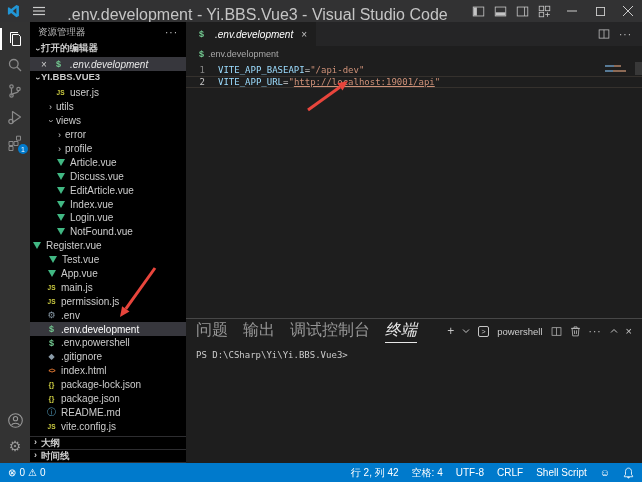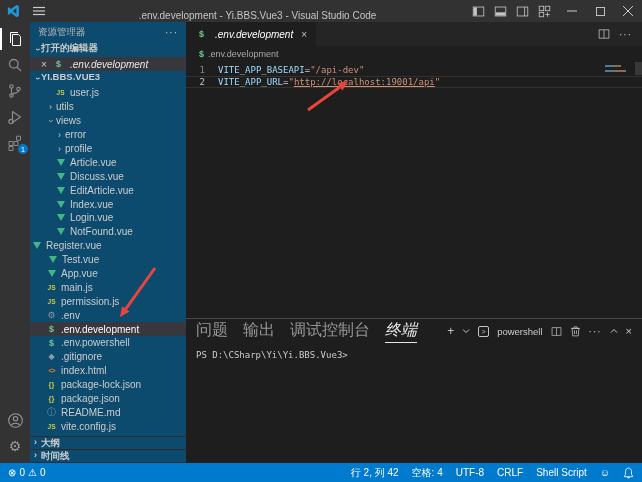--- a/index.html
+++ b/index.html
@@ -3,38 +3,38 @@
 <meta charset="utf-8">
 <style>
   * { margin:0; padding:0; box-sizing:border-box; }
   body { background:#101010; font-family:"Liberation Sans", sans-serif; }
   .window { width:642px; height:482px; position:relative; background:#1e1e1e; overflow:hidden; user-select:none; }
 
   
   .titlebar { height:22px; background:#323233; display:flex; align-items:center; color:#cccccc; }
   .tb-logo { margin-left:7px; display:flex; }
   .tb-menu { margin-left:12px; display:flex; }
-  .tb-title { flex:1; text-align:center; font-size:10px; color:#c5c5c5; white-space:nowrap; overflow:hidden;margin-top:8px; }
+  .tb-title { flex:1; text-align:center; font-size:16px; color:#c5c5c5; white-space:nowrap; overflow:hidden;margin-top:8px; }
   .tb-controls { display:flex; align-items:center; }
   .tb-ic { width:17px; height:22px; display:flex; align-items:center; justify-content:center; margin-right:5px; }
   .tb-win { width:28px; height:22px; display:flex; align-items:center; justify-content:center; font-size:11px; }
 
   
   .main { display:flex; height:441px; }
 
   
   .activitybar { width:30px; background:#333333; display:flex; flex-direction:column; flex-shrink:0; }
   .ab-item { height:26px; display:flex; align-items:center; justify-content:center; position:relative; }
   .ab-item.active::before { content:""; position:absolute; left:0; top:2px; bottom:2px; width:2px; background:#ffffff; }
   .ab-badge { position:absolute; right:2px; bottom:2px; width:10px; height:10px; border-radius:50%; background:#007acc; color:#fff; font-size:7px; display:flex; align-items:center; justify-content:center; }
   .ab-spacer { flex:1; }
   .ab-gear { font-size:14px; color:#9a9a9a; line-height:1; }
 
   
-  .sidebar { width:156px; background:#0c4a6e; display:flex; flex-direction:column; flex-shrink:0; color:#cccccc; overflow:hidden; }
+  .sidebar { width:156px; background:#000000; display:flex; flex-direction:column; flex-shrink:0; color:#cccccc; overflow:hidden; }
   .sb-header { height:20px; display:flex; align-items:center; padding:0 8px; font-size:9.5px; color:#bbbbbb; }
   .sb-header .grow { flex:1; }
   .sb-more { color:#cccccc; font-size:10px; letter-spacing:1px; }
   .sb-sec { height:15px; display:flex; font-weight:bold; font-size:9.5px; color:#cccccc; padding-left:0; }
   .chev { width:11px; text-align:center; font-size:9px; color:#cccccc; display:inline-flex; justify-content:center; flex-shrink:0; }
   .chev.open { transform:rotate(90deg); }
   .oe-item { height:14px; display:flex; align-items:center; background:#37373d; padding-left:8px; font-size:10px; color:#e8e8e8; }
   .oe-item .name { font-style:italic; margin-left:2px; }
   .oe-close { width:12px; text-align:center; color:#cccccc; font-size:10px; margin-right:2px; }
   .file-tree { flex:1; overflow:hidden; }

